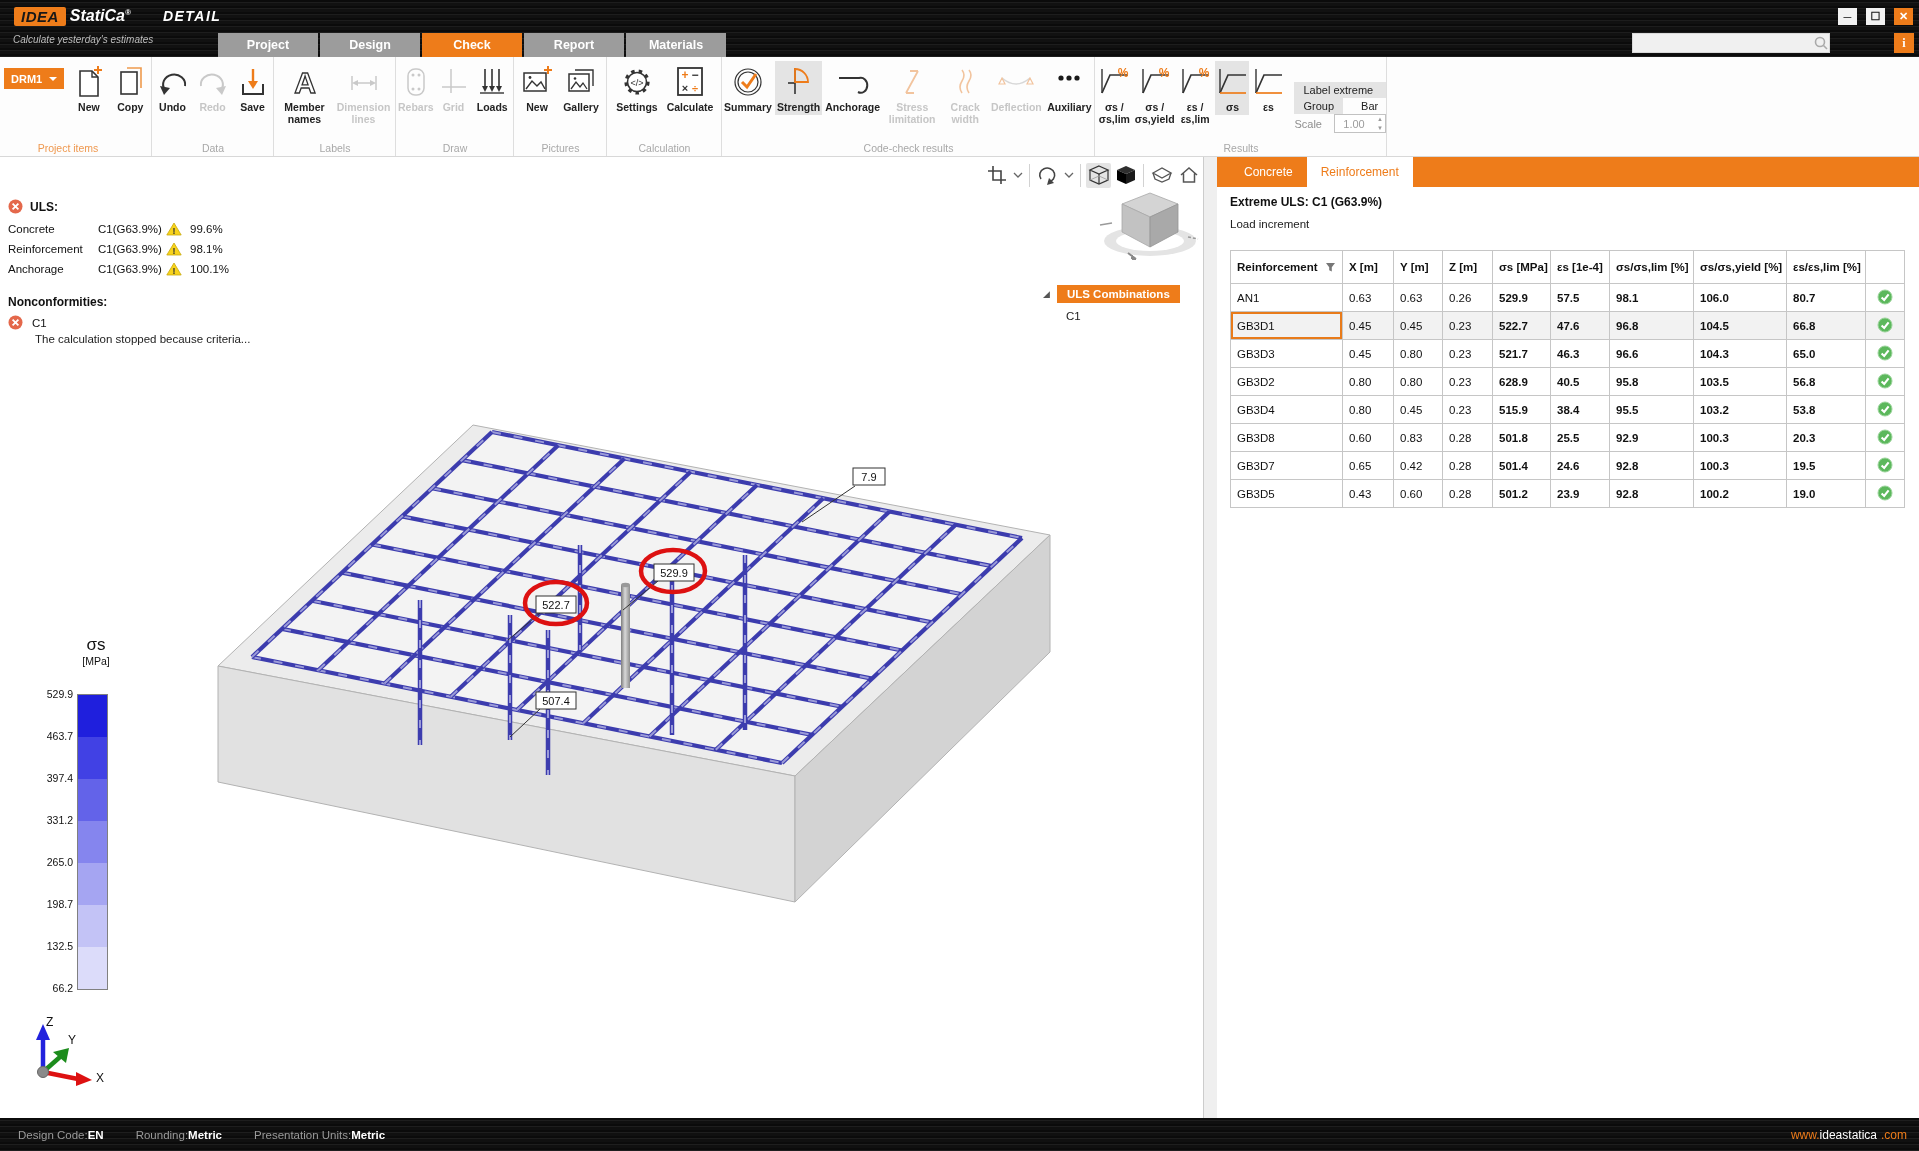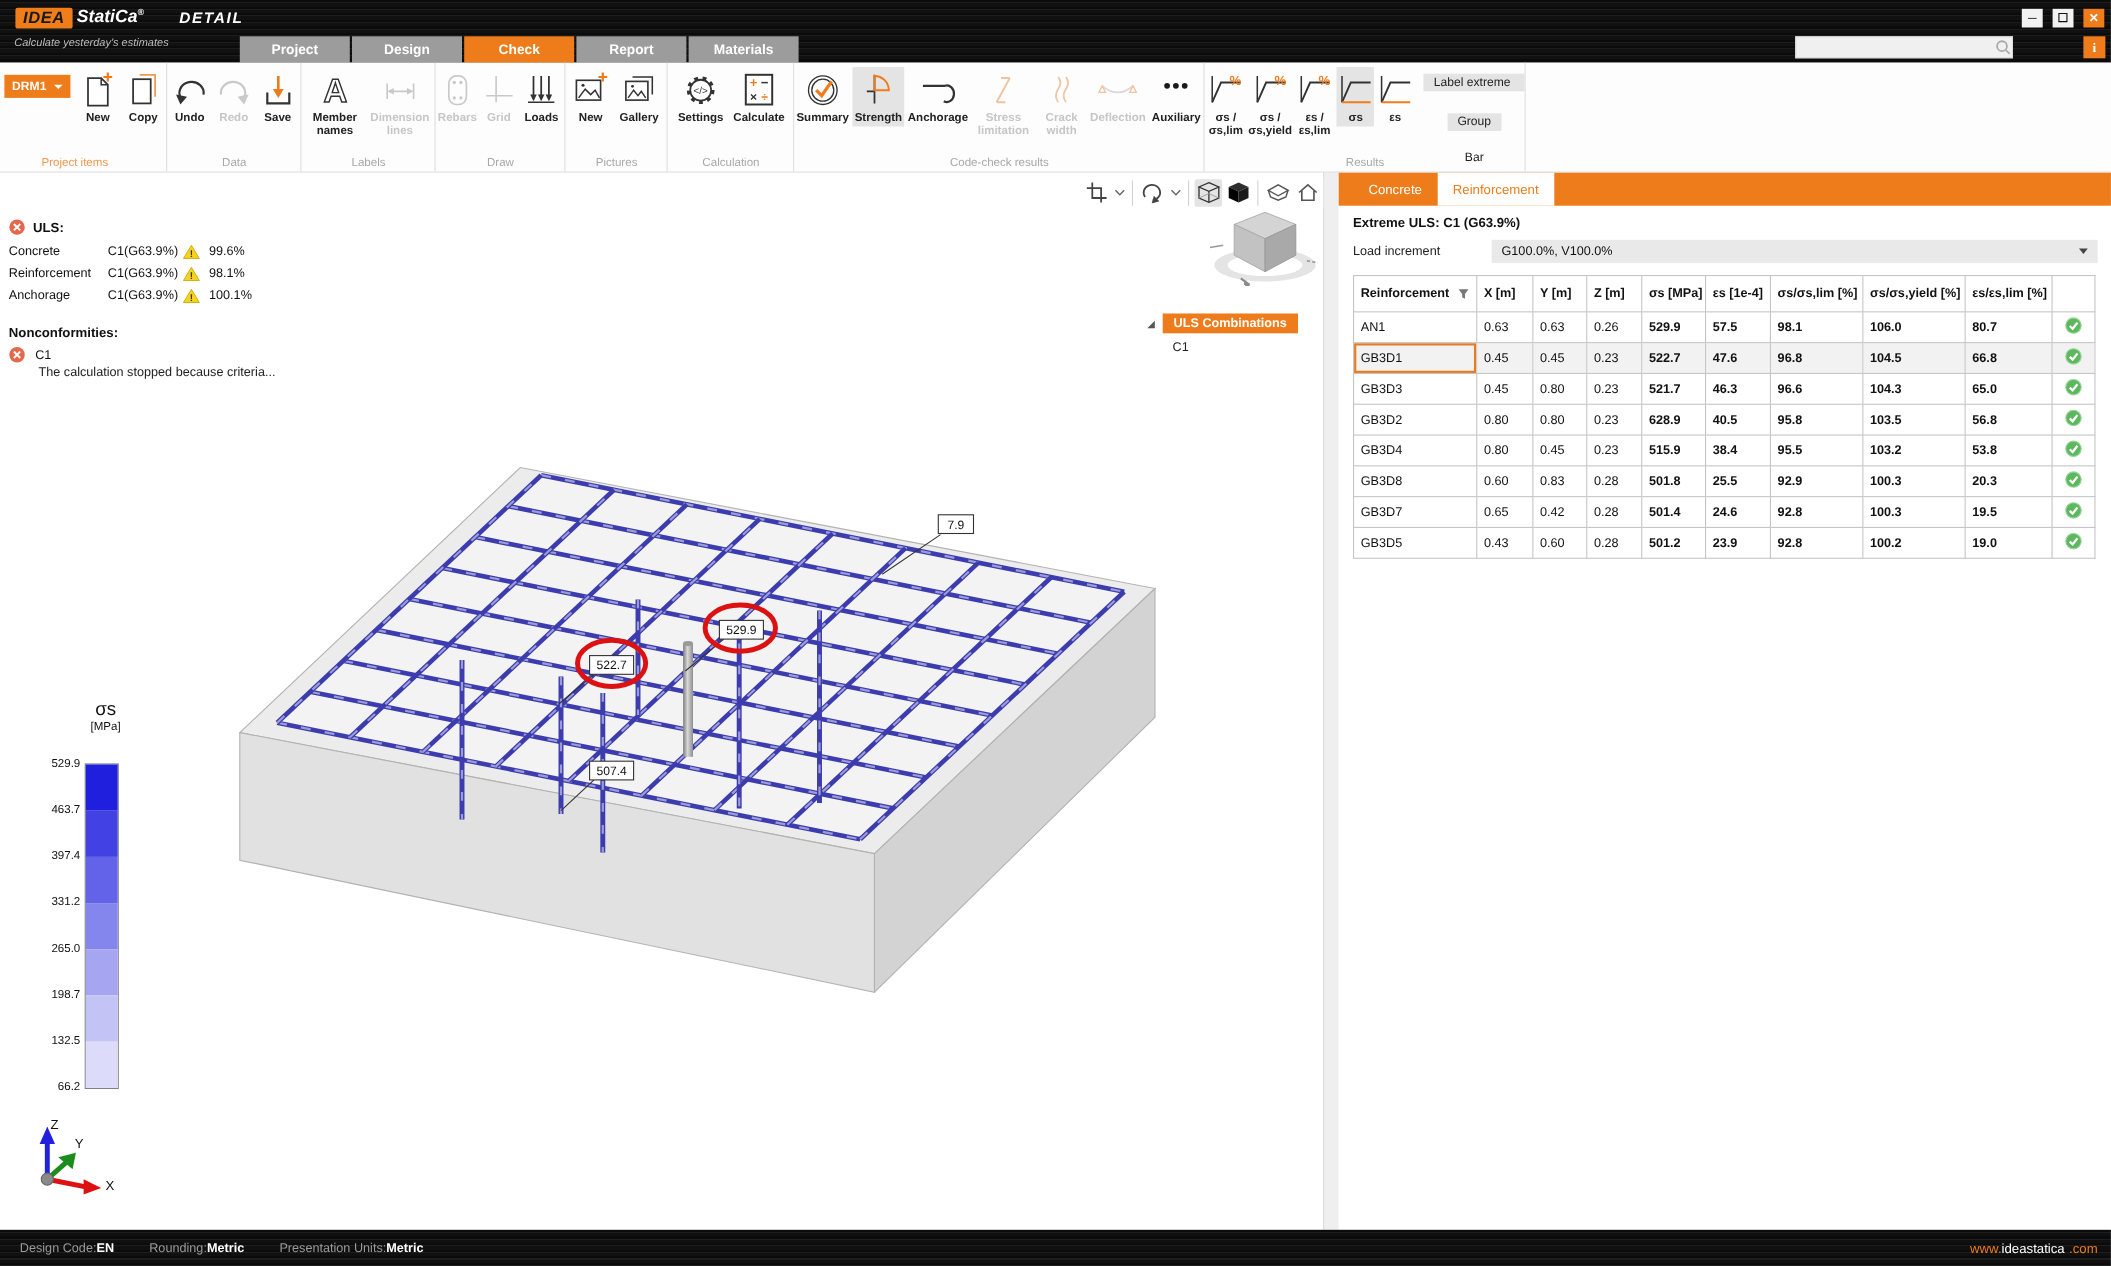--- a/index.html
+++ b/index.html
@@ -36,23 +36,23 @@
   .rgroup-label{position:absolute;left:0;right:0;bottom:2px;text-align:center;font-size:10.5px;color:#a8a8a8;white-space:nowrap;}
   .rgroup-label.accent{color:#ef9950;}
   .rbtn{display:flex;flex-direction:column;align-items:center;margin:0 1px;padding:2px 1px;cursor:default;}
   .rbtn .ric{height:37px;display:flex;align-items:center;justify-content:center;}
   .rbtn .rlb{font-size:10.5px;color:#222;text-align:center;line-height:1.15;margin-top:1px;font-weight:bold;}
   .rbtn.disabled .rlb{color:#c6c6c6;}
   .rbtn.selected{background:#e4e4e4;}
   .drm{background:#ee7c1a;color:#fff;font-weight:bold;font-size:11px;height:21px;margin:7px 4px 0 4px;
     padding:0 7px;display:flex;align-items:center;gap:7px;cursor:default;}
   .caret-w{width:0;height:0;border-left:4px solid transparent;border-right:4px solid transparent;border-top:4px solid #fff;}
-  .res-side{display:flex;flex-direction:column;gap:20px;margin-left:8px;margin-top:6px;}
+  .res-side{display:flex;flex-direction:column;gap:0;margin-left:8px;margin-top:21px;}
   .chip{background:#e4e4e4;font-size:11px;padding:2px 9px;color:#222;white-space:nowrap;}
-  .res-row2{display:flex;gap:16px;align-items:center;flex-direction:column;}
+  .res-row2{display:flex;gap:16px;align-items:center;}
   .plain-lbl{font-size:11px;color:#222;padding:2px 2px;}
   .scale-row{display:flex;gap:12px;align-items:center;}
   .scale-lbl{font-size:11px;color:#8f8f8f;}
   .scale-input{width:52px;height:19px;border:1px solid #c2c2c2;background:#fff;color:#9c9c9c;font-size:11px;
     display:flex;align-items:center;justify-content:center;position:relative;padding-right:12px;}
   .spin{position:absolute;right:2px;top:1px;display:flex;flex-direction:column;gap:3px;color:#999;font-size:6px;line-height:1;}
   
   .viewport{position:absolute;left:0;top:157px;width:1204px;height:961px;background:#fff;border-right:1px solid #cccccc;overflow:hidden;}
   .scene-svg{position:absolute;left:0;top:0;}
   .vtoolbar{position:absolute;left:984px;top:4px;display:flex;align-items:center;gap:2px;height:28px;background:#fff;}
@@ -720,24 +720,20 @@
 <div class="splitter"></div>
 
 <div class="panel">
   <div class="panel-hdr">
     <div class="ptab">Concrete</div>
     <div class="ptab active">Reinforcement</div>
   </div>
   <div class="extreme">Extreme ULS: C1 (G63.9%)</div>
   <div class="loadrow">
     <div class="load-lbl">Load increment</div>
-    <div class="load-dd">
-      <span>G100.0%, V100.0%</span>
-      <span class="dd-car"></span>
-    </div>
   </div>
   <table class="rtable">
     <colgroup>
       <col style="width:112px">
         <col style="width:51px">
         <col style="width:49px">
         <col style="width:50px">
       <col style="width:58px">
         <col style="width:59px">
         <col style="width:84px">

